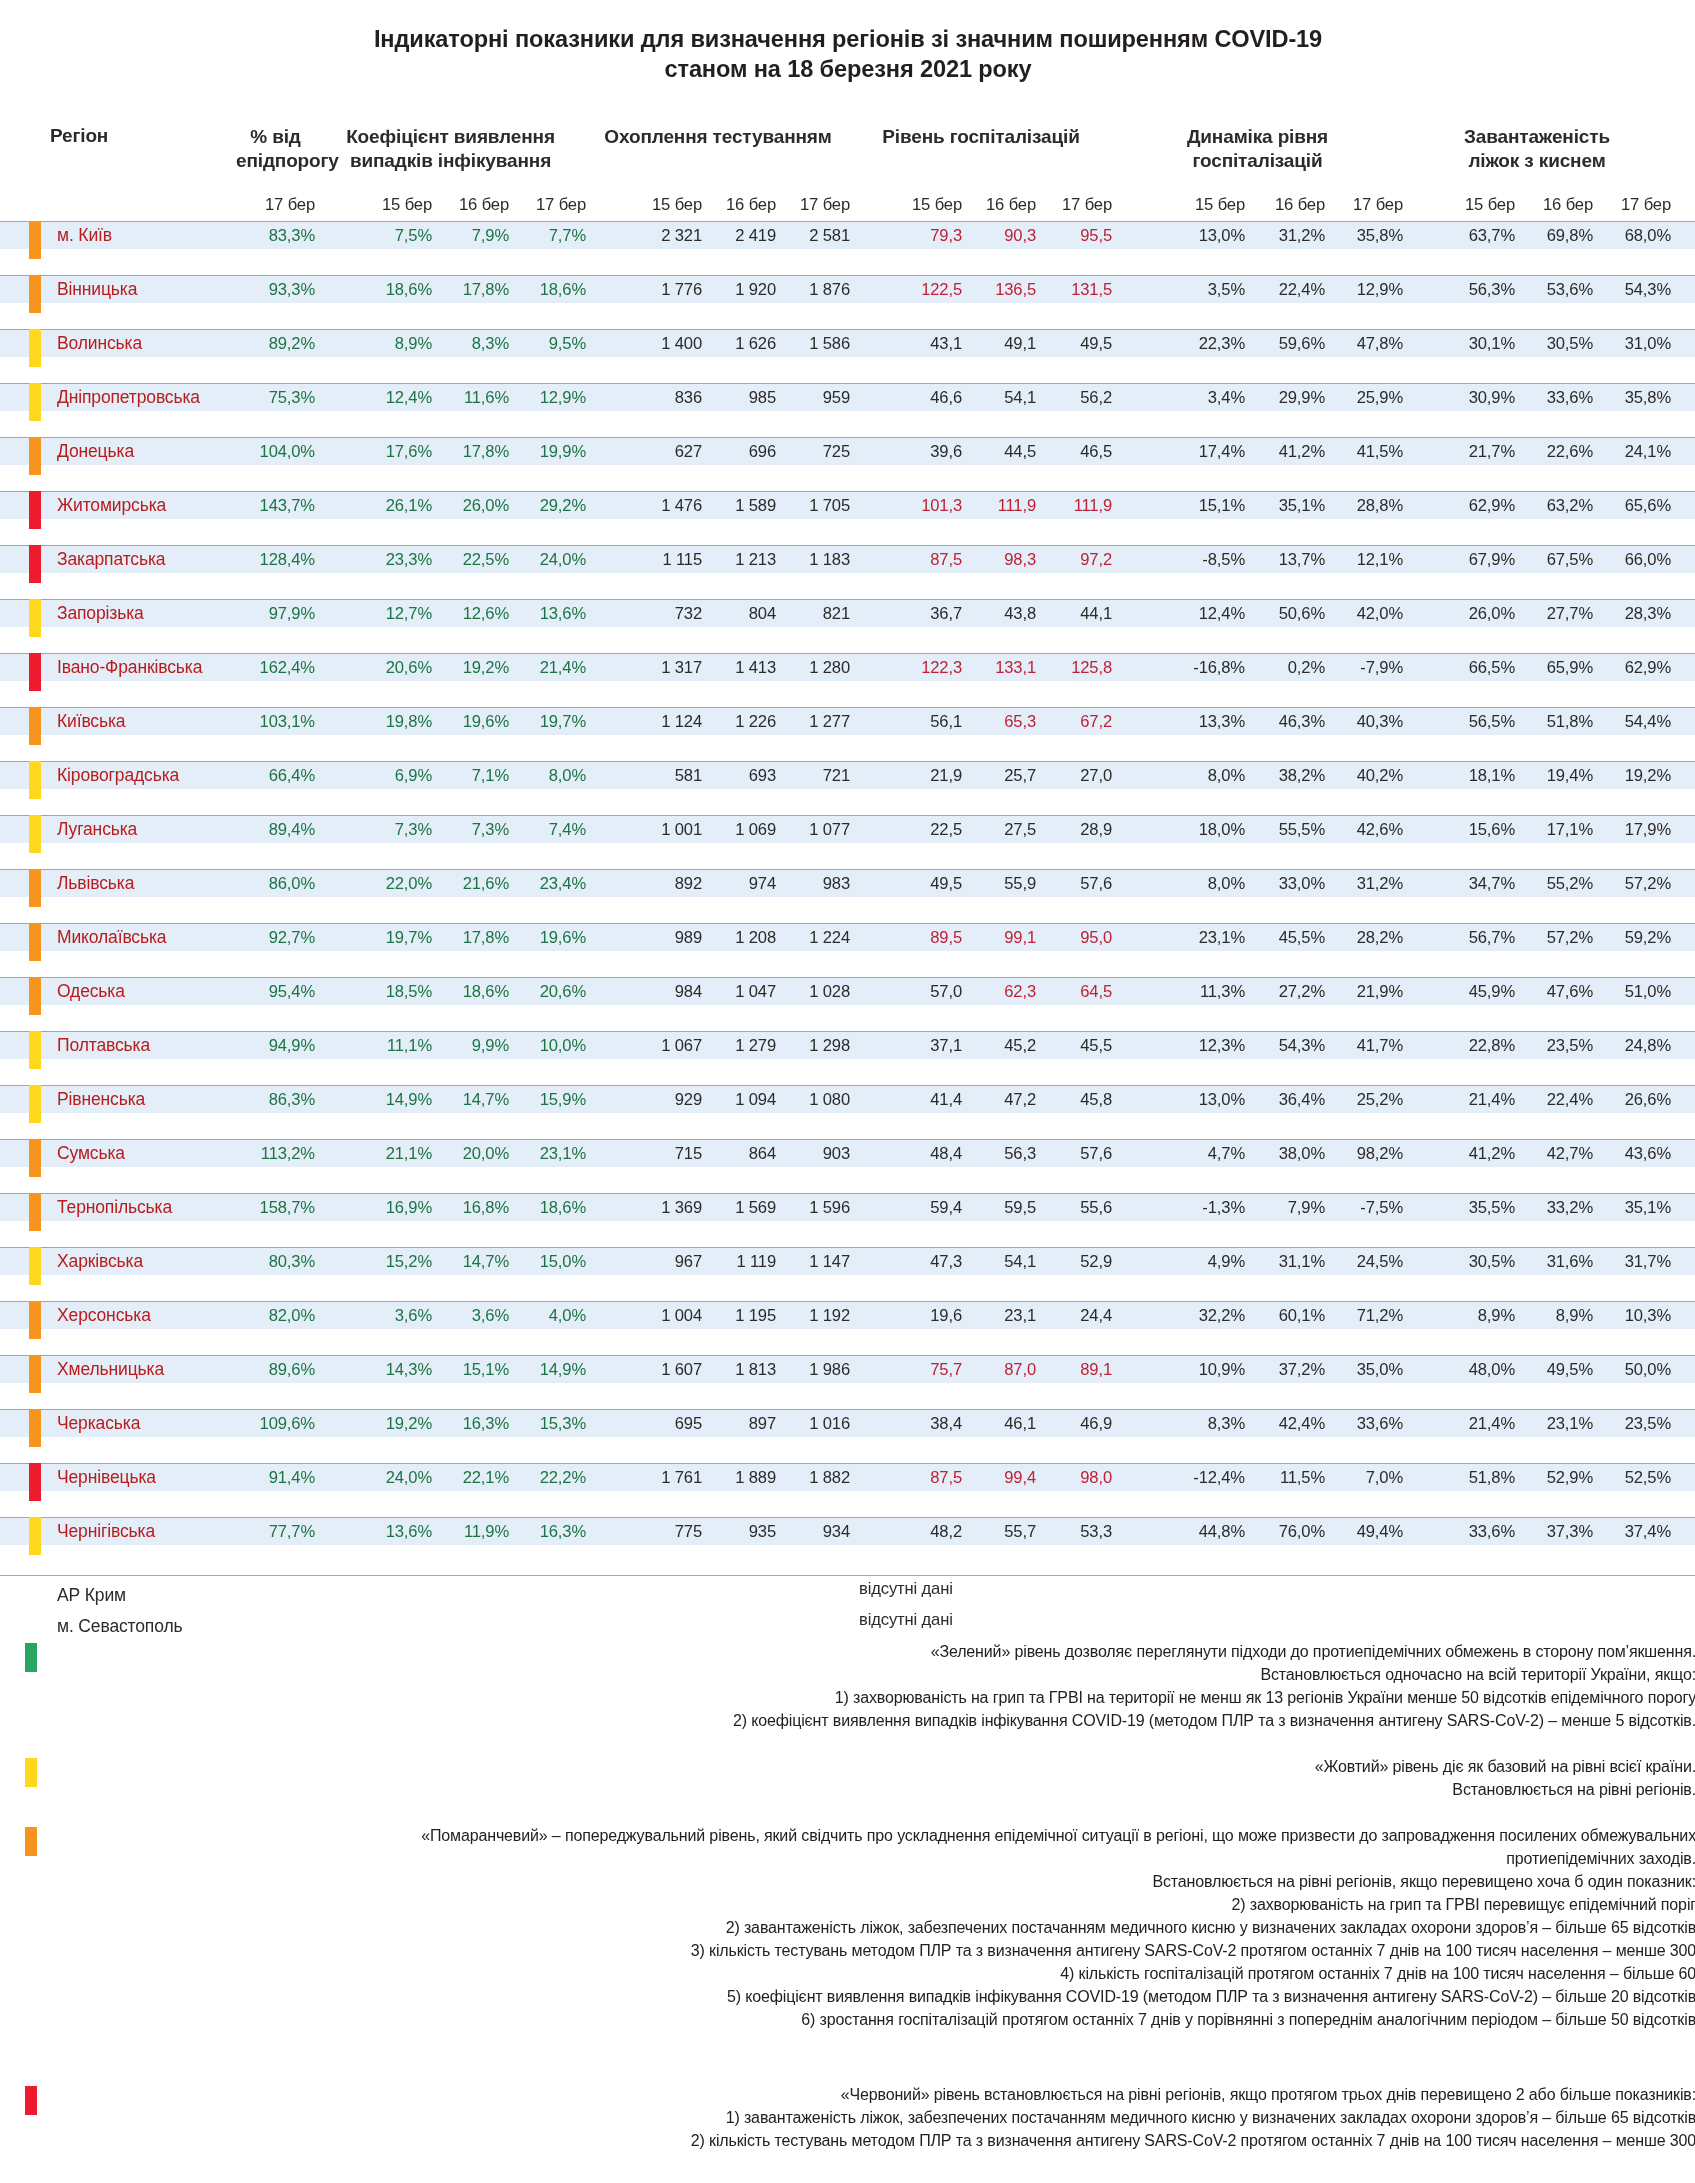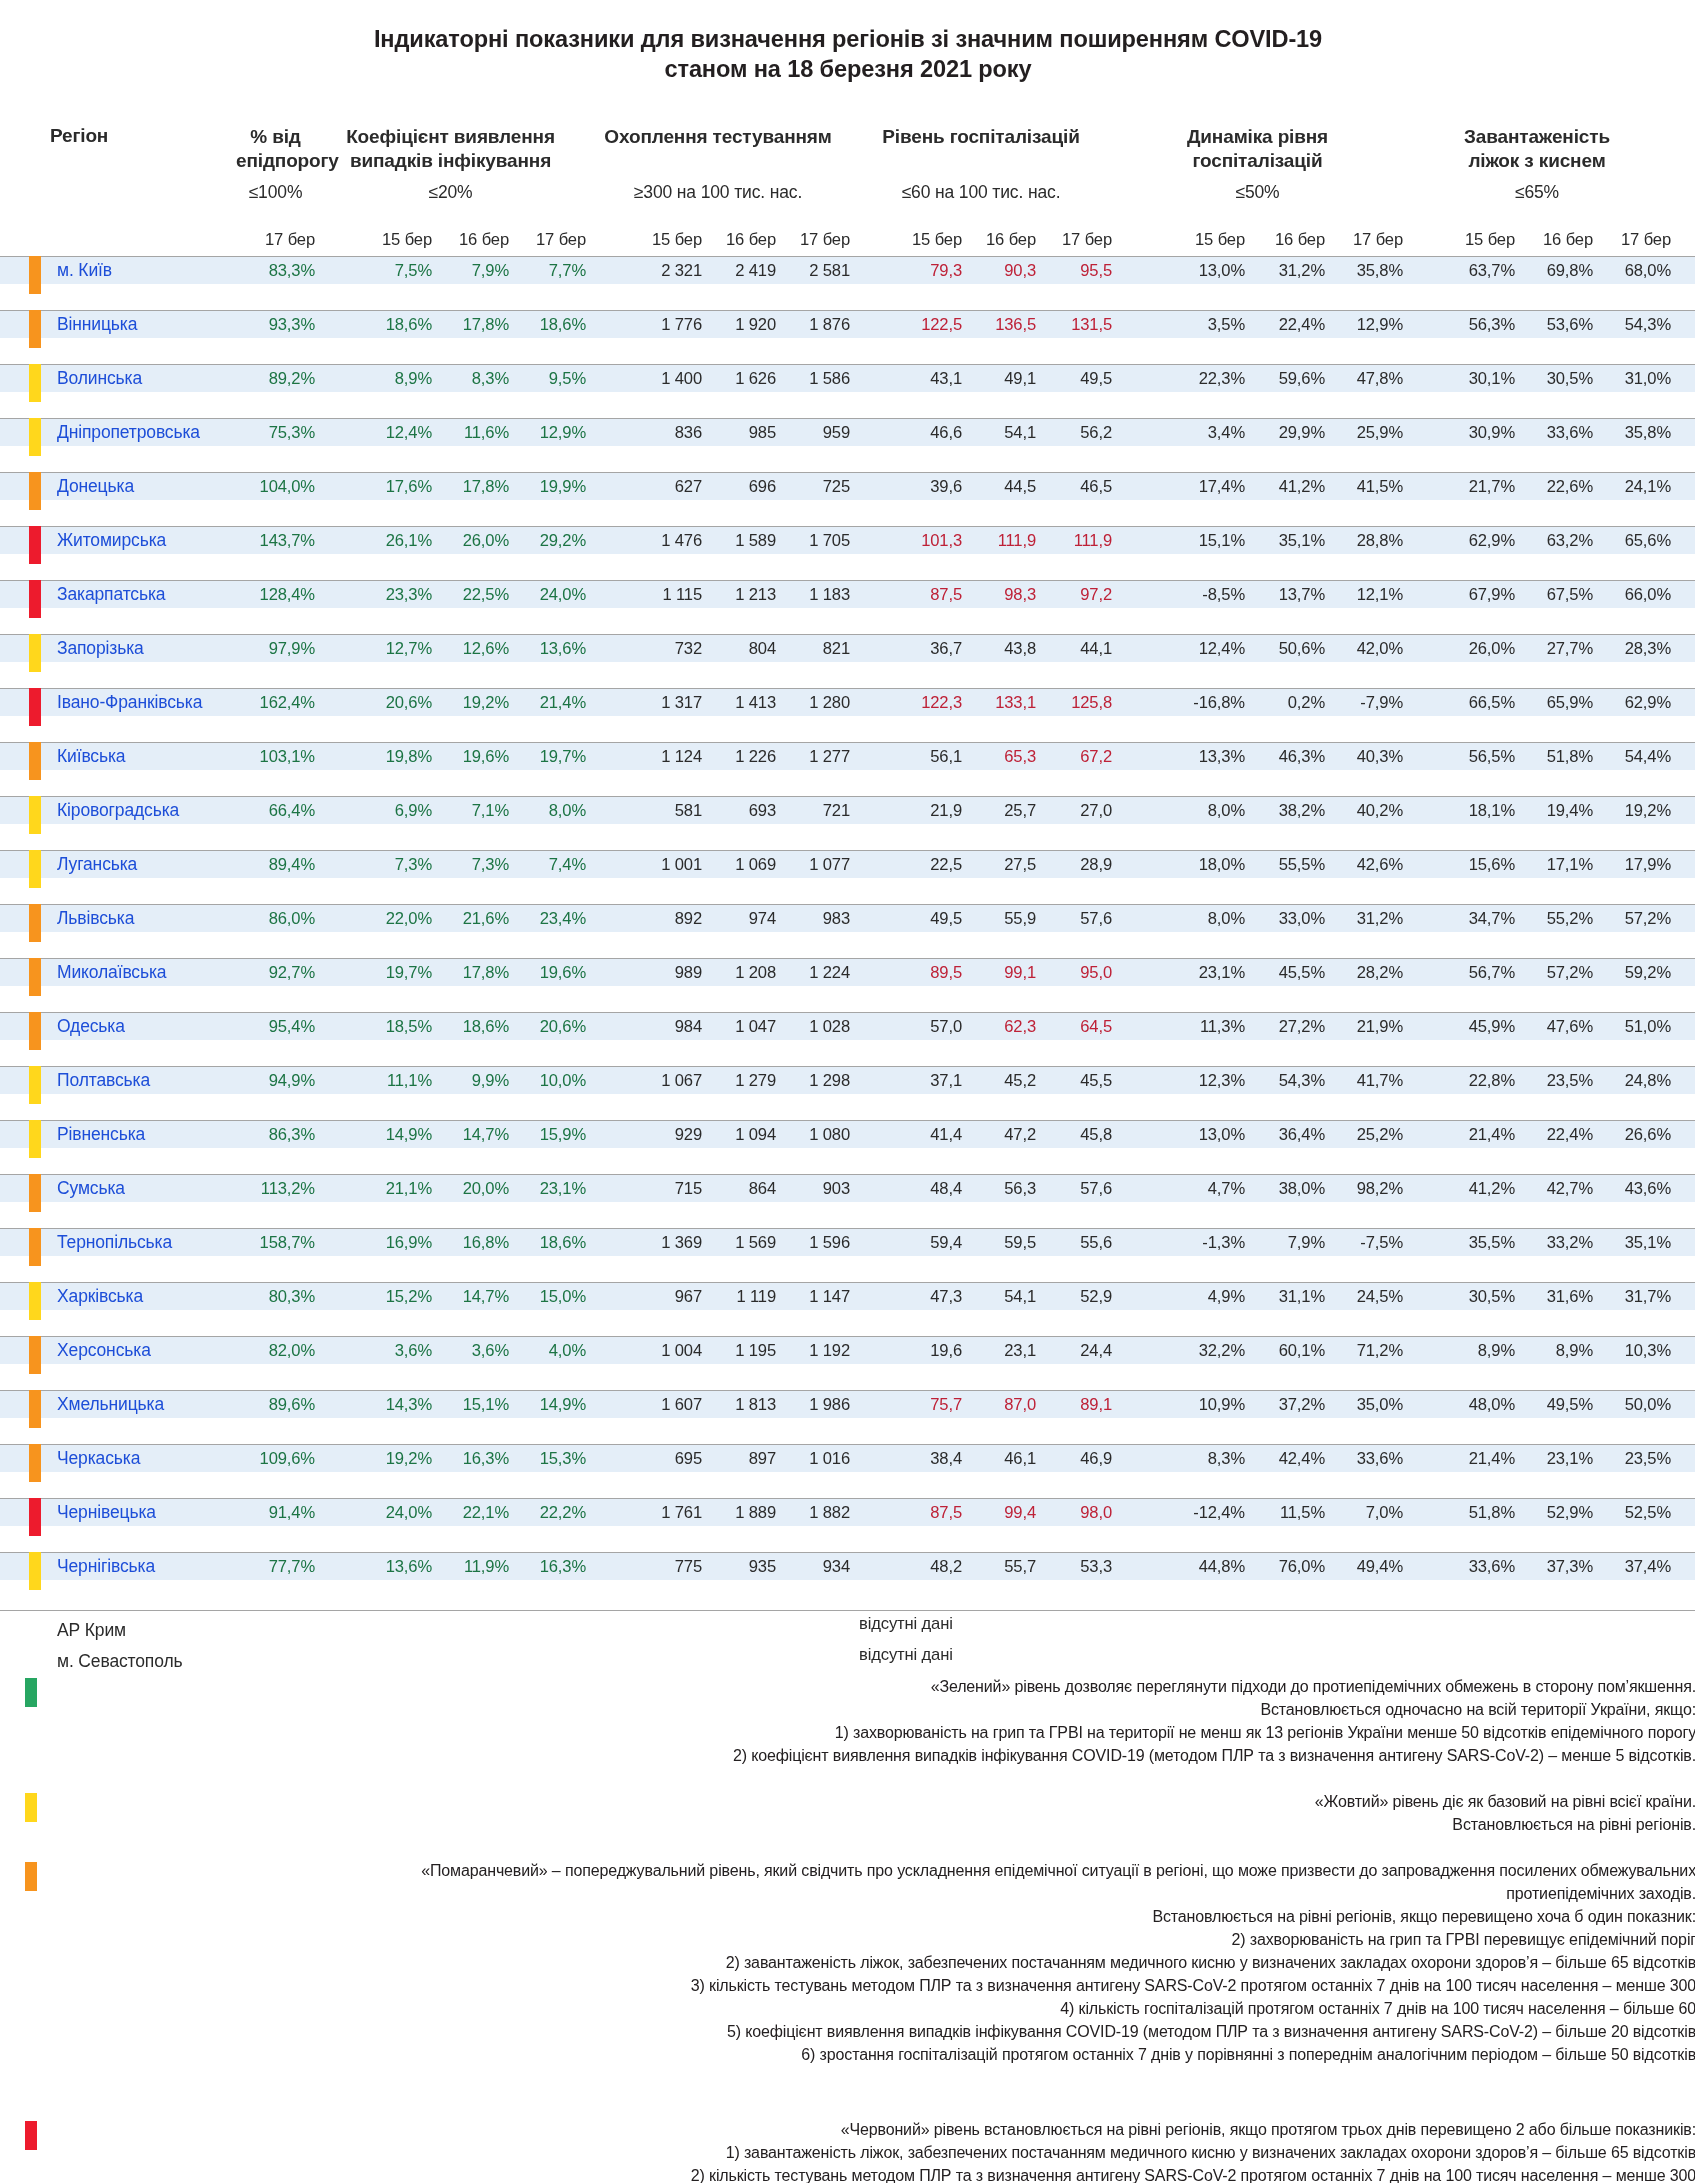--- a/index.html
+++ b/index.html
@@ -34,21 +34,21 @@
   
   .row{position:relative;height:54px;}
   .cells{
     display:grid;grid-template-columns:var(--cols);align-items:center;
     height:28px;background:var(--row-bg);border-top:1.3px solid var(--line);
   }
   .bar{position:absolute;left:29px;top:0;width:11.8px;height:38px;z-index:2;}
   .bar.orange{background:var(--orange);} .bar.yellow{background:var(--yellow);}
   .bar.red{background:var(--red);}
   .cell{font-size:16.6px;white-space:nowrap;}
-  .cell.name{padding-left:57px;font-size:17.5px;color:#1d4ed8;}
+  .cell.name{padding-left:57px;font-size:17.5px;color:#b91c1c;}
   .cell.val{text-align:right;font-variant-numeric:tabular-nums;}
   .cell.g{color:var(--vgreen);} .cell.r{color:var(--vred);} .cell.k{color:var(--txt);}
   
   .nodata{margin-top:3.9px;border-top:1.3px solid var(--line);padding-top:2.6px;}
   .ndrow{position:relative;height:31px;padding-left:38px;}
   .ndrow .ndname{position:absolute;left:57px;top:6.1px;font-size:17.5px;}
   .ndrow .ndnote{position:absolute;left:859px;top:1px;font-size:16.6px;}
   
   .legend{margin-top:0;}
   .legend-section{position:relative;padding-left:44px;margin-bottom:23px;}
@@ -71,29 +71,20 @@
       <div class="hcell htitle sp-epid">% від
 епідпорогу</div>
       <div class="hcell htitle sp-coef">Коефіцієнт виявлення
 випадків інфікування</div>
       <div class="hcell htitle sp-test">Охоплення тестуванням</div>
       <div class="hcell htitle sp-hosp">Рівень госпіталізацій</div>
       <div class="hcell htitle sp-dyn">Динаміка рівня
 госпіталізацій</div>
       <div class="hcell htitle sp-load">Завантаженість
 ліжок з киснем</div>
-    </div>
-    <div class="hrow thresholds">
-      <div class="hcell"></div>
-      <div class="hcell sp-epid">≤100%</div>
-      <div class="hcell sp-coef">≤20%</div>
-      <div class="hcell sp-test">≥300 на 100 тис. нас.</div>
-      <div class="hcell sp-hosp">≤60 на 100 тис. нас.</div>
-      <div class="hcell sp-dyn">≤50%</div>
-      <div class="hcell sp-load">≤65%</div>
     </div>
     <div class="hrow dates" id="dates-row">
         <div class="hcell"></div>
         <div class="hcell val">17 бер</div>
         <div class="hcell val">15 бер</div>
         <div class="hcell val">16 бер</div>
         <div class="hcell val">17 бер</div>
         <div class="hcell val">15 бер</div>
         <div class="hcell val">16 бер</div>
         <div class="hcell val">17 бер</div>

